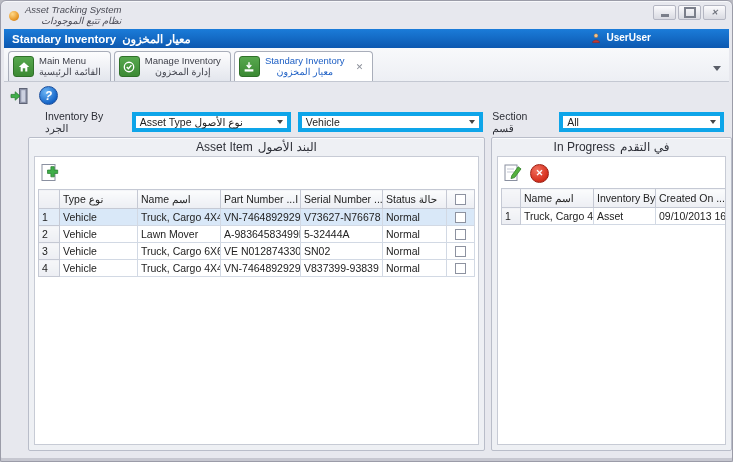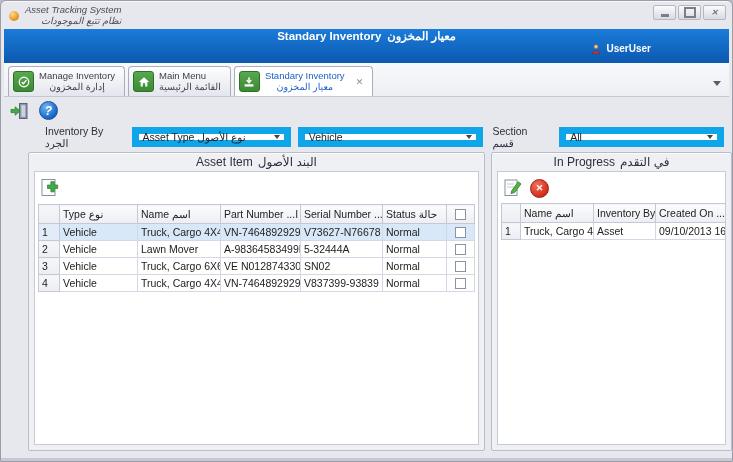--- a/index.html
+++ b/index.html
@@ -13,22 +13,22 @@
               background: radial-gradient(circle at 35% 30%, #ffd98a, #e89a2b 60%, #b96d12); margin:0 6px 0 2px; flex:none;}
   .app-title { font-size:9.5px; line-height:10.5px; color:#4a4b55; }
   .app-title .ar { display:block; }
   .win-buttons { margin-left:auto; display:flex; gap:2px; align-self:flex-start; padding-top:2px;}
   .win-btn { width:23px; height:15px; border:1px solid #b4b6c2; border-radius:2px;
              background:linear-gradient(#fbfbfd,#d9dae2); display:flex; align-items:center; justify-content:center; }
   .win-btn-min::after { content:""; width:8px; height:3px; background:#7a7e8a; margin-top:6px; }
   .win-btn-max::after { content:""; width:8px; height:7px; border:2px solid #7a7e8a; }
   .win-btn-close::after { content:"\2715"; font-size:8px; font-weight:bold; color:#70747e; }
   
-  .blue-bar { height:34px; margin:1px 3px 0 3px; background:linear-gradient(#1b7cd9,#0c58b0);
-              display:flex; align-items:center; padding:0 8px; color:#fff;flex-direction:column; }
+  .blue-bar { height:19px; margin:1px 3px 0 3px; background:linear-gradient(#1b7cd9,#0c58b0);
+              display:flex; align-items:center; padding:0 8px; color:#fff; }
   .blue-bar .title { font-size:11.5px; font-weight:bold; }
   .blue-bar .title .ar { margin-left:6px; }
   .user-box { margin-left:auto; display:flex; align-items:flex-start; gap:5px; margin-right:70px; }
   .user-box .name { font-size:10px; font-weight:bold; }
   
   .tabstrip { height:34px; margin:0 3px; background:linear-gradient(#f8f9fb,#edeff4);
               border-bottom:1px solid #c4c8d2; display:flex; align-items:flex-end; padding:3px 4px 0 4px; position:relative; }
   .tab { display:flex; align-items:center; gap:5px; padding:2px 9px 2px 4px; height:30px;
          border:1px solid #a9aeba; border-bottom:none; border-radius:4px 4px 0 0;
          background:linear-gradient(#fdfdfe,#e3e6ed); margin-right:3px; }
@@ -44,21 +44,21 @@
   .tab-overflow { position:absolute; right:8px; bottom:10px; width:0; height:0;
                   border-left:4px solid transparent; border-right:4px solid transparent; border-top:5px solid #5a5e68; }
   
   .toolbar { height:26px; display:flex; align-items:center; gap:9px; padding:1px 0 0 8px; }
   .help-icon { width:19px; height:19px; border-radius:50%; border:1px solid #1a4f9e;
                background:radial-gradient(circle at 35% 30%, #6db6f5, #1565c8 70%, #0b3f8e);
                color:#fff; font-weight:bold; font-size:12px; display:flex; align-items:center; justify-content:center; font-style:italic;}
   .help-icon::after { content:"?"; }
   
   .filter-row { height:27px; display:flex; align-items:center; gap:7px; padding:0 8px 0 44px; font-size:10.5px; color:#2c2e36; }
-  .combo { height:20px; background:#fff; border:7px solid #0ea5e9; display:flex; align-items:center;
+  .combo { height:20px; background:#fff; border:4px solid #0ea5e9; display:flex; align-items:center;
            padding:0 4px; font-size:10.5px; color:#222; position:relative; }
   .combo .caret { margin-left:auto; width:0; height:0; border-left:3.5px solid transparent;
                   border-right:3.5px solid transparent; border-top:4px solid #444; }
   .combo-asset-type { width:168px; }
   .combo-vehicle { width:196px; }
   .combo-section { width:174px; margin-left:4px; }
   .filter-row .lbl-section { margin-left:2px; }
   
   .main { flex:1; display:flex; gap:6px; padding:2px 7px 10px 27px; min-height:0; }
   .panel { border:1px solid #b9bdc9; background:#eef0f4; border-radius:2px; display:flex; flex-direction:column;
@@ -113,38 +113,38 @@
         <path d="M3.4 13.5 C3.4 8.8 12.6 8.8 12.6 13.5 Z" fill="#c03a34" stroke="#7e1f1b" stroke-width="0.6"></path>
       </svg>
       <span class="name">UserUser</span>
     </div>
   </div>
 
   <div class="tabstrip">
     <div class="tab">
       <span class="tab-icon">
         <svg width="14" height="14" viewBox="0 0 16 16">
+            <path d="M8 2.6 L14 8 H11.8 V13.2 H9.4 V9.4 H6.6 V13.2 H4.2 V8 H2 Z" fill="#fff"></path>
+          </svg>
+      </span>
+      <span class="tab-text">
+        <span>Main Menu</span>
+        <span class="ar">القائمة الرئيسية</span>
+      </span>
+    </div>
+    <div class="tab">
+      <span class="tab-icon">
+        <svg width="14" height="14" viewBox="0 0 16 16">
           <circle cx="8" cy="8" r="5.4" fill="none" stroke="#fff" stroke-width="1.5"></circle>
           <path d="M5.4 8 L7.3 10 L10.8 5.8" stroke="#fff" stroke-width="1.6" fill="none"></path>
         </svg>
       </span>
       <span class="tab-text">
         <span>Manage Inventory</span>
         <span class="ar">إدارة المخزون</span>
-      </span>
-    </div>
-    <div class="tab">
-      <span class="tab-icon">
-        <svg width="14" height="14" viewBox="0 0 16 16">
-            <path d="M8 2.6 L14 8 H11.8 V13.2 H9.4 V9.4 H6.6 V13.2 H4.2 V8 H2 Z" fill="#fff"></path>
-          </svg>
-      </span>
-      <span class="tab-text">
-        <span>Main Menu</span>
-        <span class="ar">القائمة الرئيسية</span>
       </span>
     </div>
     <div class="tab active">
       <span class="tab-icon">
         <svg width="14" height="14" viewBox="0 0 16 16">
           <path d="M8 2.5 V8.2 M5.4 5.8 L8 8.8 L10.6 5.8" stroke="#fff" stroke-width="1.6" fill="none"></path>
           <rect x="3" y="10.6" width="10" height="2.6" fill="#fff"></rect>
         </svg>
       </span>
       <span class="tab-text">

